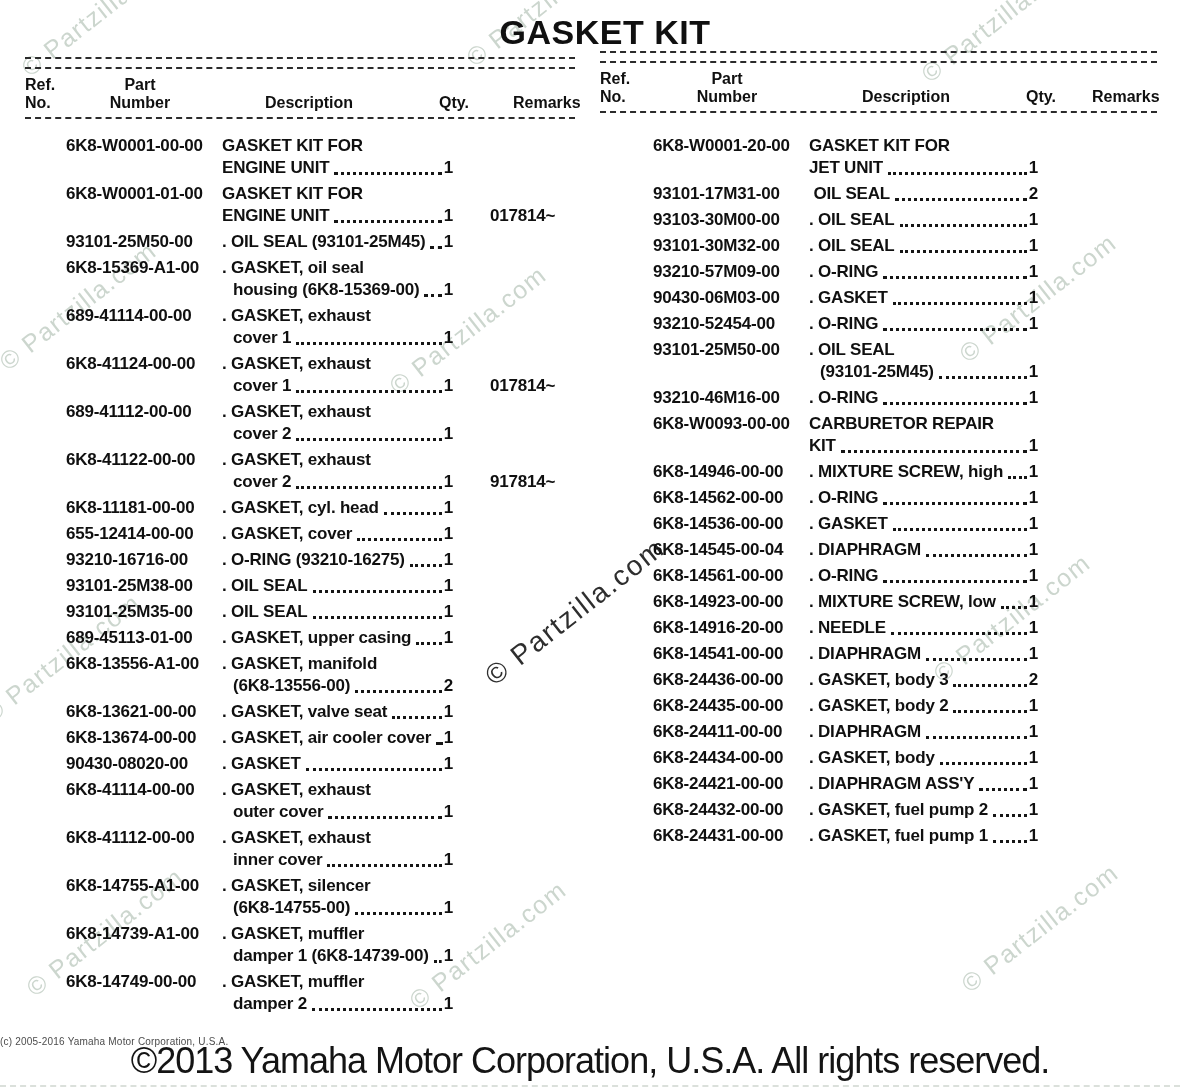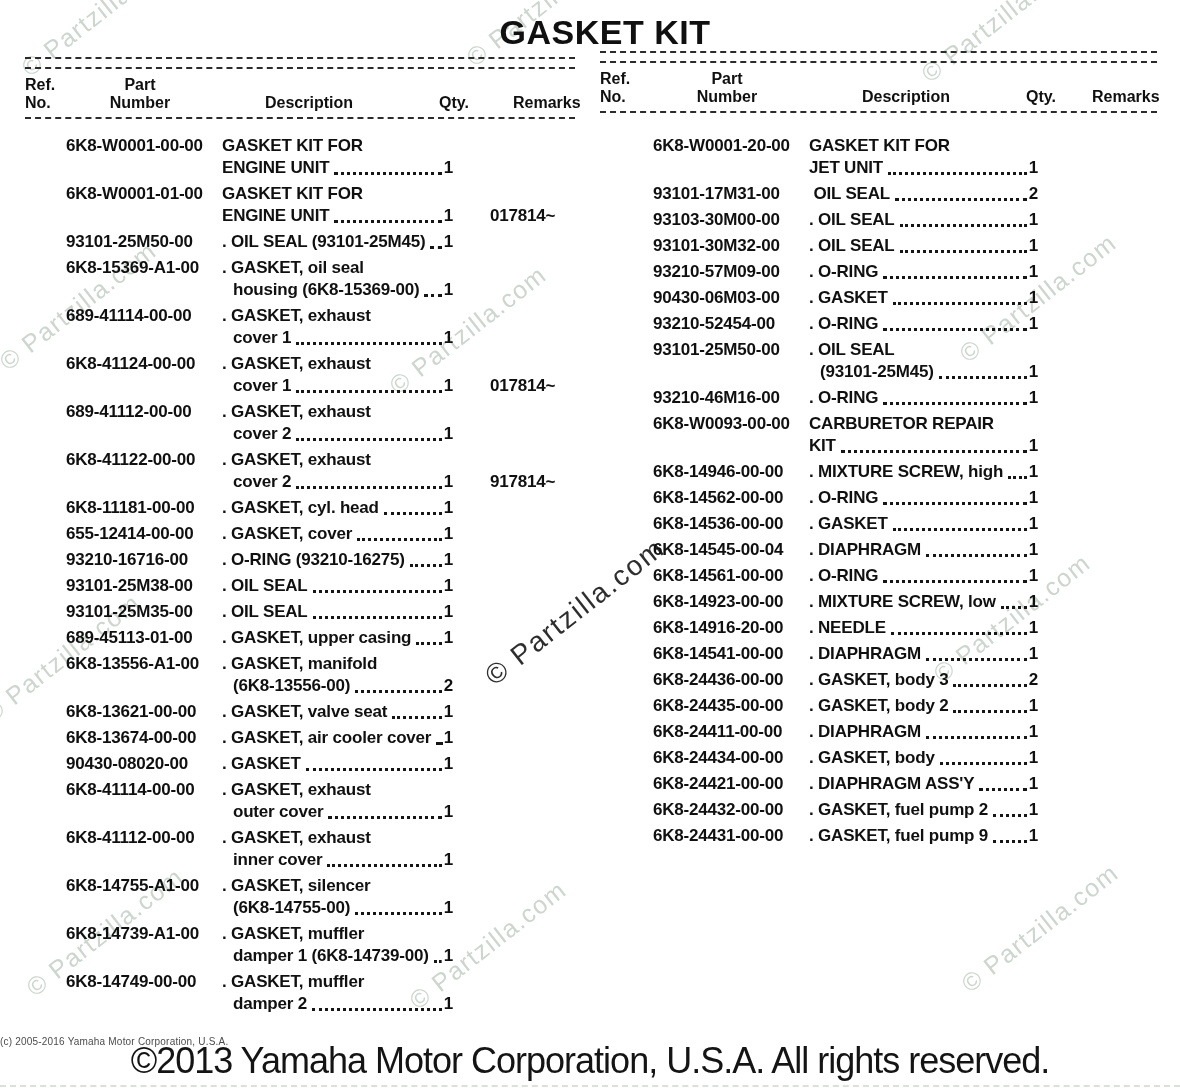--- a/index.html
+++ b/index.html
@@ -718,21 +718,21 @@
             <span class="qty">1</span>
           </div>
         </div>
         <div class="cell remarks"></div>
       </div>
       <div class="row right">
         <div class="cell ref"></div>
         <div class="cell pn">6K8-24431-00-00</div>
         <div class="cell desc">
           <div class="dline">
-            <span class="dtext">. GASKET, fuel pump 9</span>
+            <span class="dtext">. GASKET, fuel pump 1</span>
             <span class="leader"></span>
             <span class="qty">1</span>
           </div>
         </div>
         <div class="cell remarks"></div>
       </div>
     </div>
 </div>
 
 <div class="footer-small">(c) 2005-2016 Yamaha Motor Corporation, U.S.A.</div>

